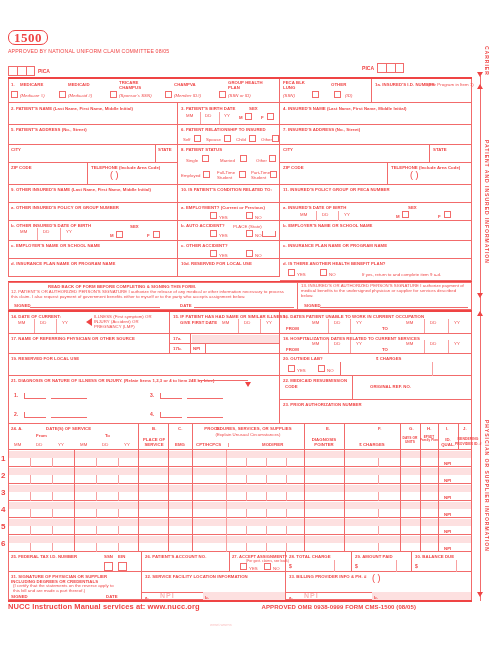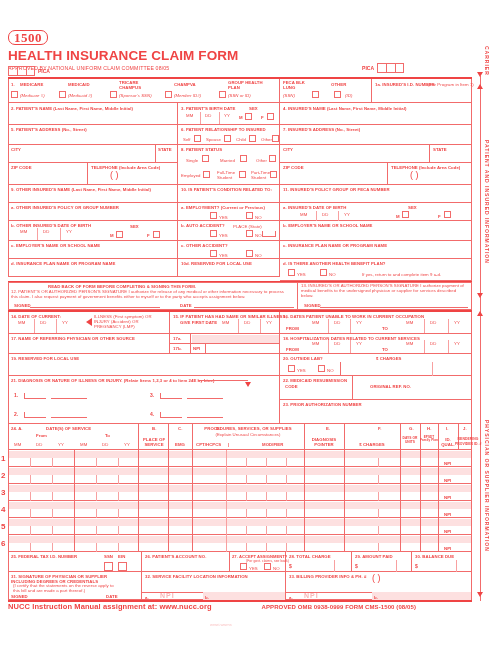--- a/index.html
+++ b/index.html
@@ -77,21 +77,20 @@
   .footR{ position:absolute; right:8px; top:604px; font-size:6px; font-weight:bold; letter-spacing:.1px; }
   .footTiny{ position:absolute; left:210px; top:622px; font-size:4px; color:#f9c3c3; }
 </style>
 </head>
 <body>
 
 <div id="page">
 
   <div class="hdr">
     <div class="num1500">1500</div>
-    <div class="title">HEALTH INSURANCE CLAIM FORM</div>
     <div class="subttl">APPROVED BY NATIONAL UNIFORM CLAIM COMMITTEE 08/05</div>
   </div>
 
   <div class="picaBox">
     <span class="picaCells">
         <i></i>
         <i></i>
         <i></i>
       </span>
     <span class="picaLbl">PICA</span>
@@ -682,17 +681,17 @@
   <div class="frame" style="left:286px; top:572px; width:186px; height:28px; border-top:none; border-left:none;"></div>
   <div class="lab b" style="left:289px; top:574px;">33. BILLING PROVIDER INFO &amp; PH. #</div>
   <div class="lab" style="left:372px; top:576px; font-size:9px;">(          )</div>
   <div class="hline" style="left:286px; top:592px; width:186px;"></div>
   <div class="lab b" style="left:289px; top:595px;">a.</div>
   <div class="npiBig" style="left:304px; top:592px;">NPI</div>
   <div class="shade" style="left:372px; top:592px; width:99px; height:8px;"></div>
   <div class="lab b" style="left:374px; top:595px;">b.</div>
 
   <div class="thickline" style="left:8px; top:600px; width:464px; height:1.5px;"></div>
-  <div class="footL">NUCC Instruction Manual assignment at: www.nucc.org</div>
+  <div class="footL">NUCC Instruction Manual services at: www.nucc.org</div>
   <div class="footR">APPROVED OMB 0938-0999 FORM CMS-1500 (08/05)</div>
   <div class="footTiny">wrwri.wwrns</div>
 
 </div>
 
 </body></html>

